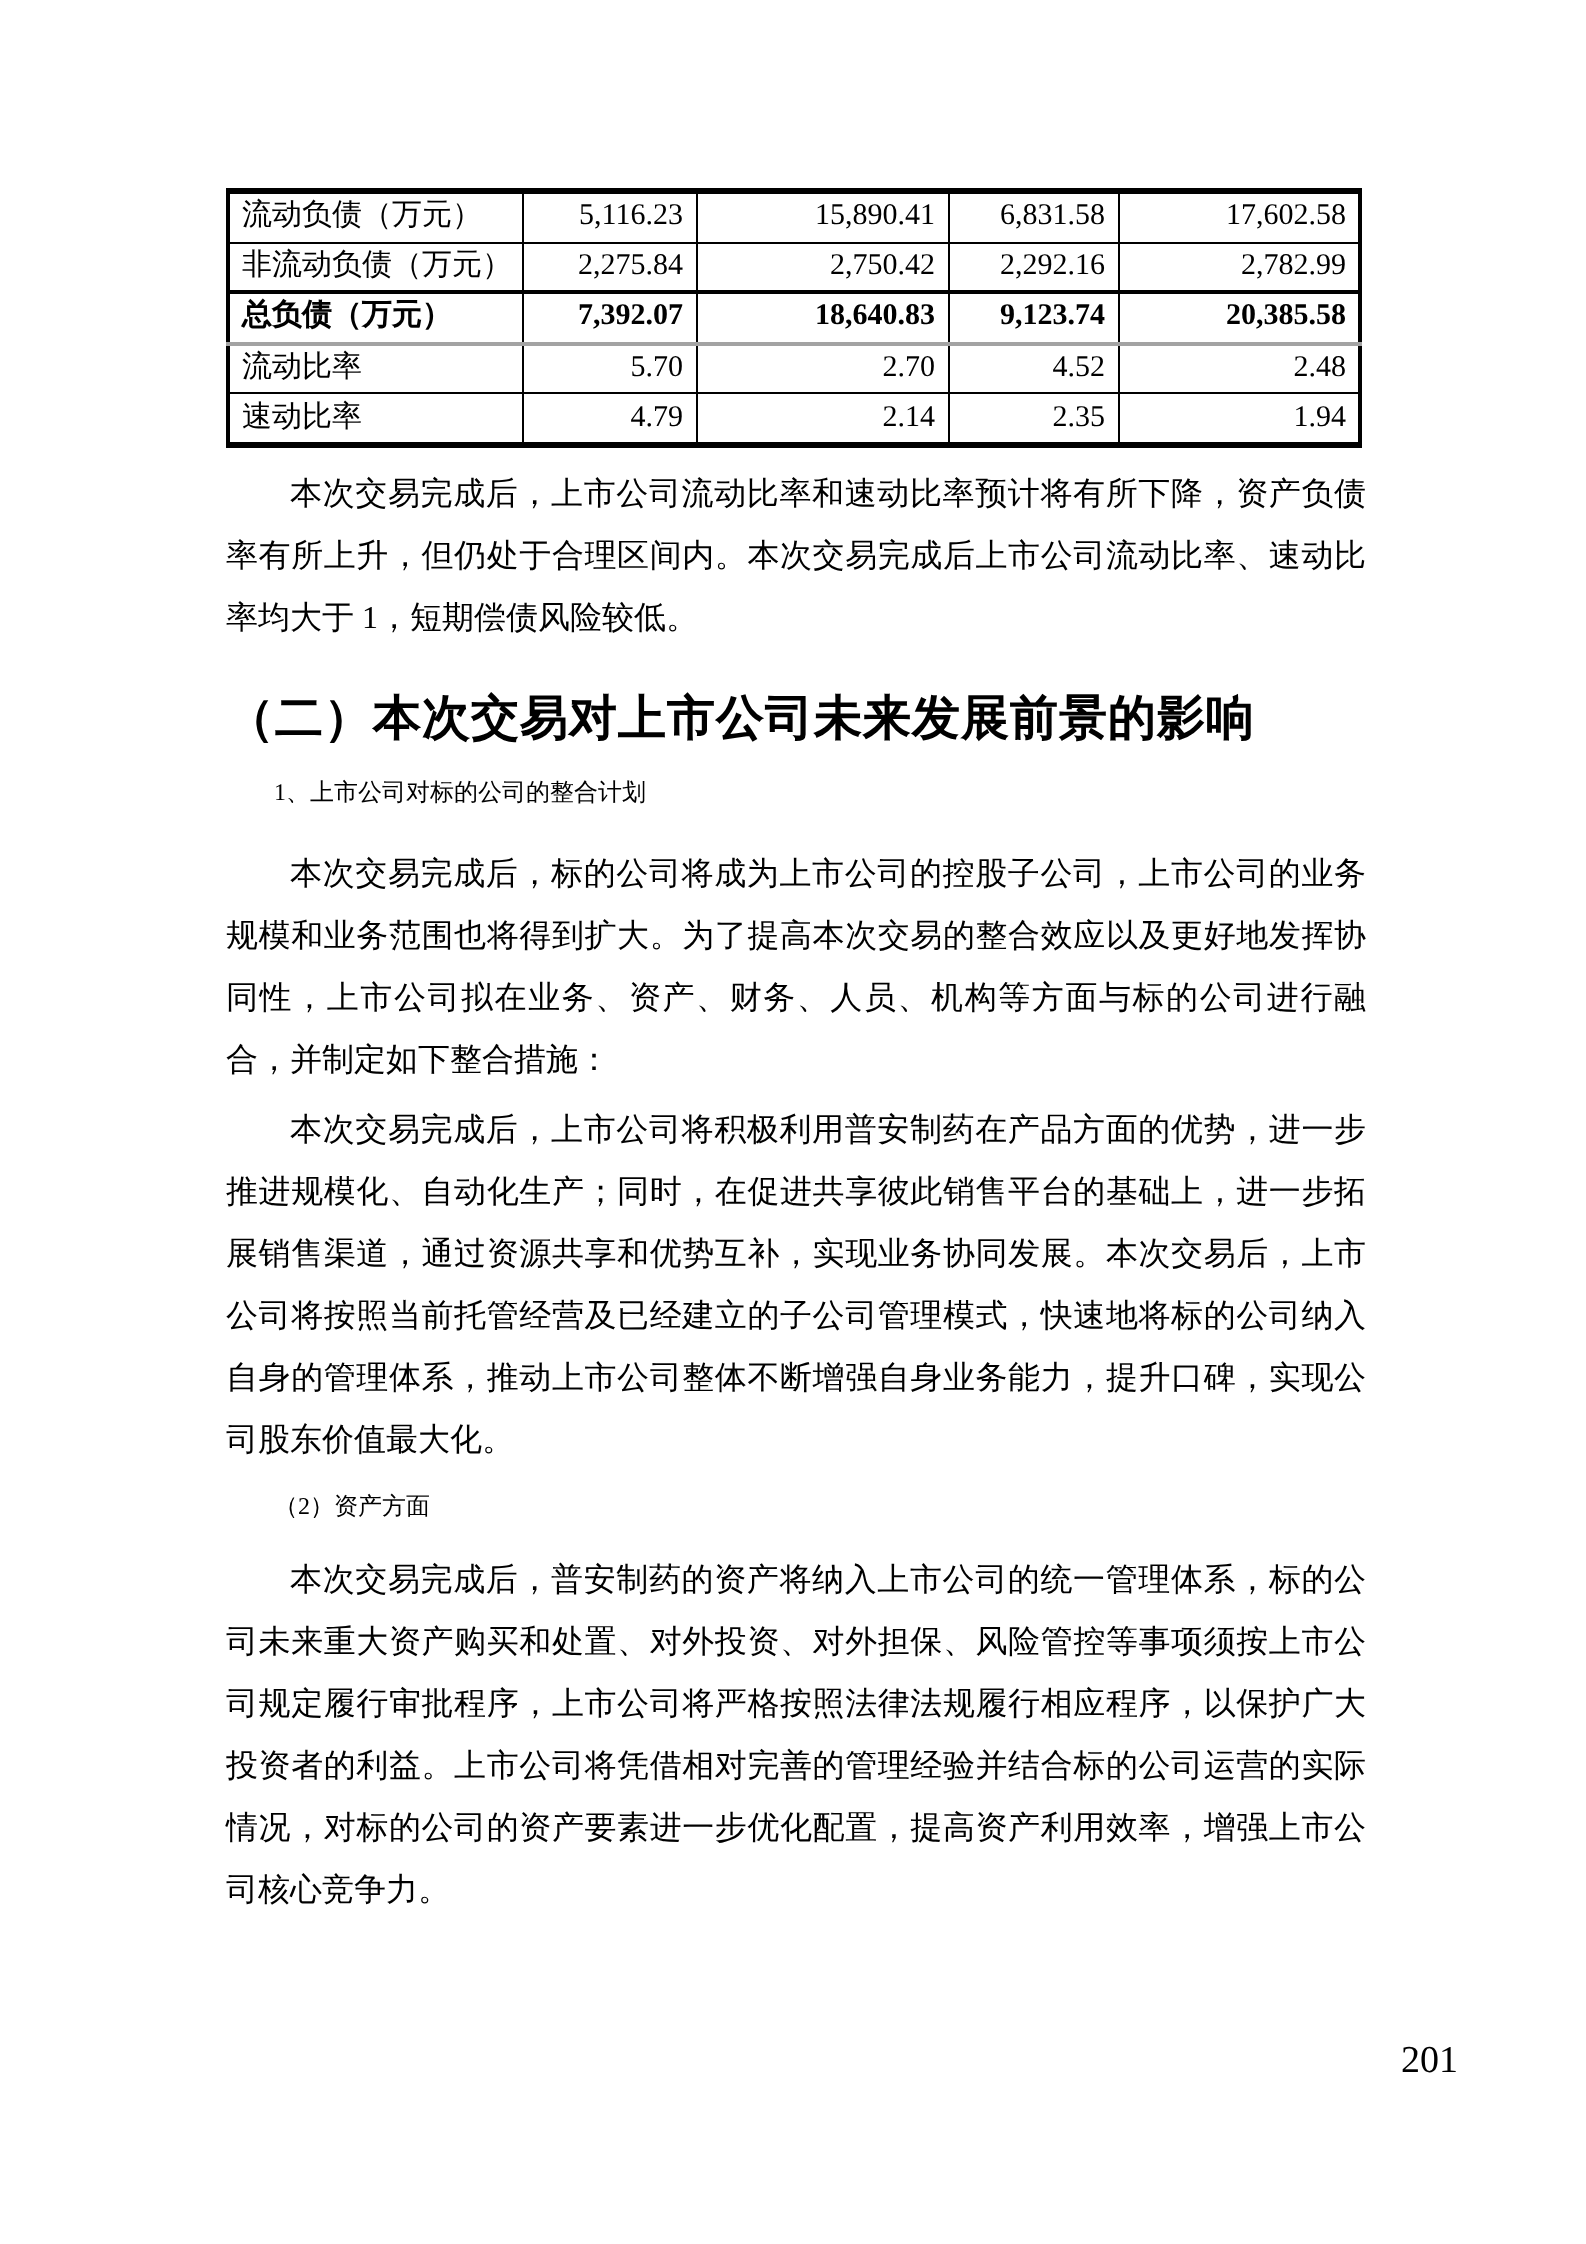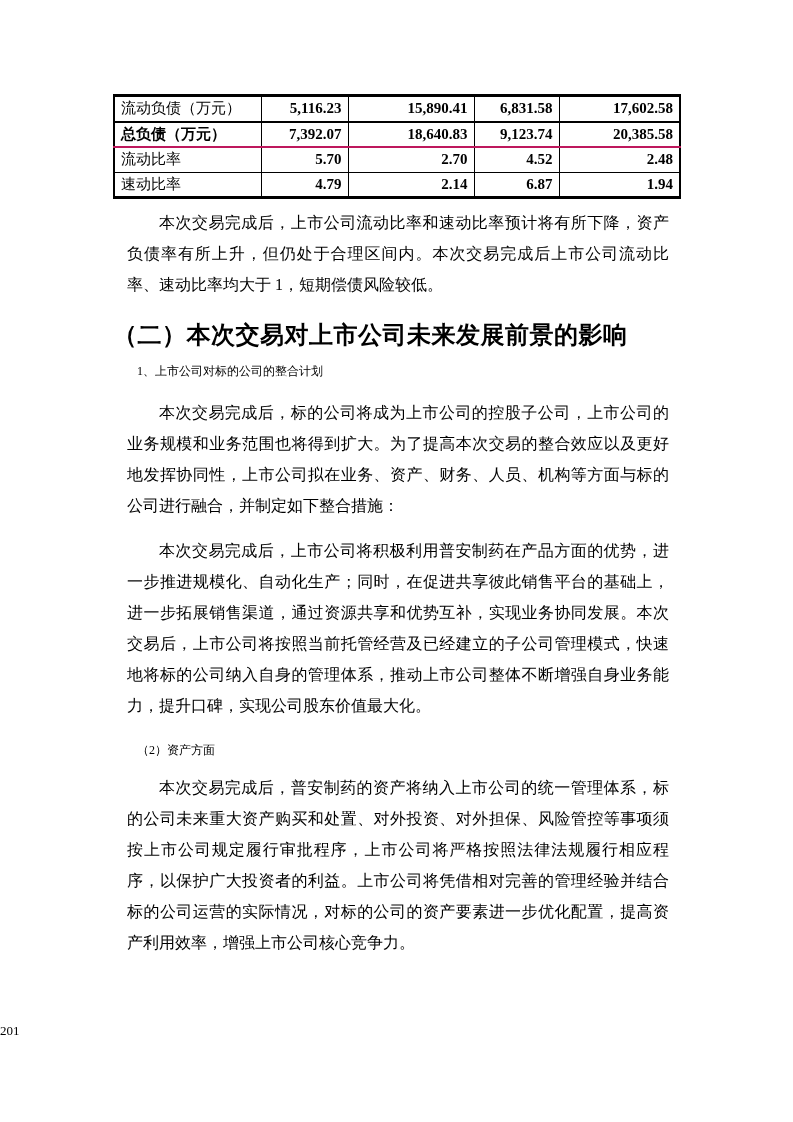--- a/index.html
+++ b/index.html
@@ -37,35 +37,35 @@
   table.fin-table td {
     border: 1px solid #000;
     height: 23.6px;
     font-size: 15px;
     line-height: 1;
     padding: 0 6px;
     overflow: hidden;
     white-space: nowrap;
   }
   table.fin-table td.label-cell { text-align: left; }
-  table.fin-table td.num-cell   { text-align: right; font-weight: bold; }
+  table.fin-table td.num-cell   { text-align: right; }
   table.fin-table tr.total-row td {
     font-weight: bold;
     border-top: 2px solid #000;
-    border-bottom: 2px solid #be185d;
+    border-bottom: 2px solid #a3a3a3;
   }
 
   
   .para {
     font-size: 16px;
     line-height: 31px;
     text-align: justify;
     text-align-last: left;
     text-indent: 2em;
-    margin: 14px;
+    margin: 0;
     word-break: break-all;
   }
   .para-after-table { margin-top: 8px; }
   .section-heading {
     font-family: "Liberation Sans", "DejaVu Sans", sans-serif;
     font-weight: bold;
     font-size: 24px;
     line-height: 26px;
     margin: 22px 0 0 0;
     letter-spacing: 0.5px;
@@ -78,24 +78,24 @@
   }
   .sub-heading-small { margin: 2px 0 0 0; }
   .para-p2 { margin-top: 10px; }
   .para-p3 { margin-top: 4px; }
   .para-p4 { margin-top: 6px; }
 
   
   .page-number {
     position: absolute;
     left: 0;
-    right: 18px;
+    right: 0;
     top: 1023px;
-    text-align: left;
-    font-size: 13px;
+    text-align: right;
+    font-size: 19px;
     line-height: 16px;
   }
 </style>
 </head>
 <body>
 
 <div class="page">
   <div class="content">
 
     <table class="fin-table">
@@ -107,39 +107,46 @@
         <col style="width:121px">
       </colgroup>
       <tbody>
         <tr>
           <td class="label-cell">流动负债（万元）</td>
           <td class="num-cell">5,116.23</td>
           <td class="num-cell">15,890.41</td>
           <td class="num-cell">6,831.58</td>
           <td class="num-cell">17,602.58</td>
         </tr>
+        <tr>
+          <td class="label-cell">非流动负债（万元）</td>
+          <td class="num-cell">2,275.84</td>
+          <td class="num-cell">2,750.42</td>
+          <td class="num-cell">2,292.16</td>
+          <td class="num-cell">2,782.99</td>
+        </tr>
         <tr class="total-row">
           <td class="label-cell">总负债（万元）</td>
           <td class="num-cell">7,392.07</td>
           <td class="num-cell">18,640.83</td>
           <td class="num-cell">9,123.74</td>
           <td class="num-cell">20,385.58</td>
         </tr>
         <tr>
           <td class="label-cell">流动比率</td>
           <td class="num-cell">5.70</td>
           <td class="num-cell">2.70</td>
           <td class="num-cell">4.52</td>
           <td class="num-cell">2.48</td>
         </tr>
         <tr>
           <td class="label-cell">速动比率</td>
           <td class="num-cell">4.79</td>
           <td class="num-cell">2.14</td>
-          <td class="num-cell">6.87</td>
+          <td class="num-cell">2.35</td>
           <td class="num-cell">1.94</td>
         </tr>
       </tbody>
     </table>
 
     <p class="para para-after-table">本次交易完成后，上市公司流动比率和速动比率预计将有所下降，资产负债率有所上升，但仍处于合理区间内。本次交易完成后上市公司流动比率、速动比率均大于 1，短期偿债风险较低。</p>
 
     <h2 class="section-heading">（二）本次交易对上市公司未来发展前景的影响</h2>
 
     <p class="sub-heading">1、上市公司对标的公司的整合计划</p>

